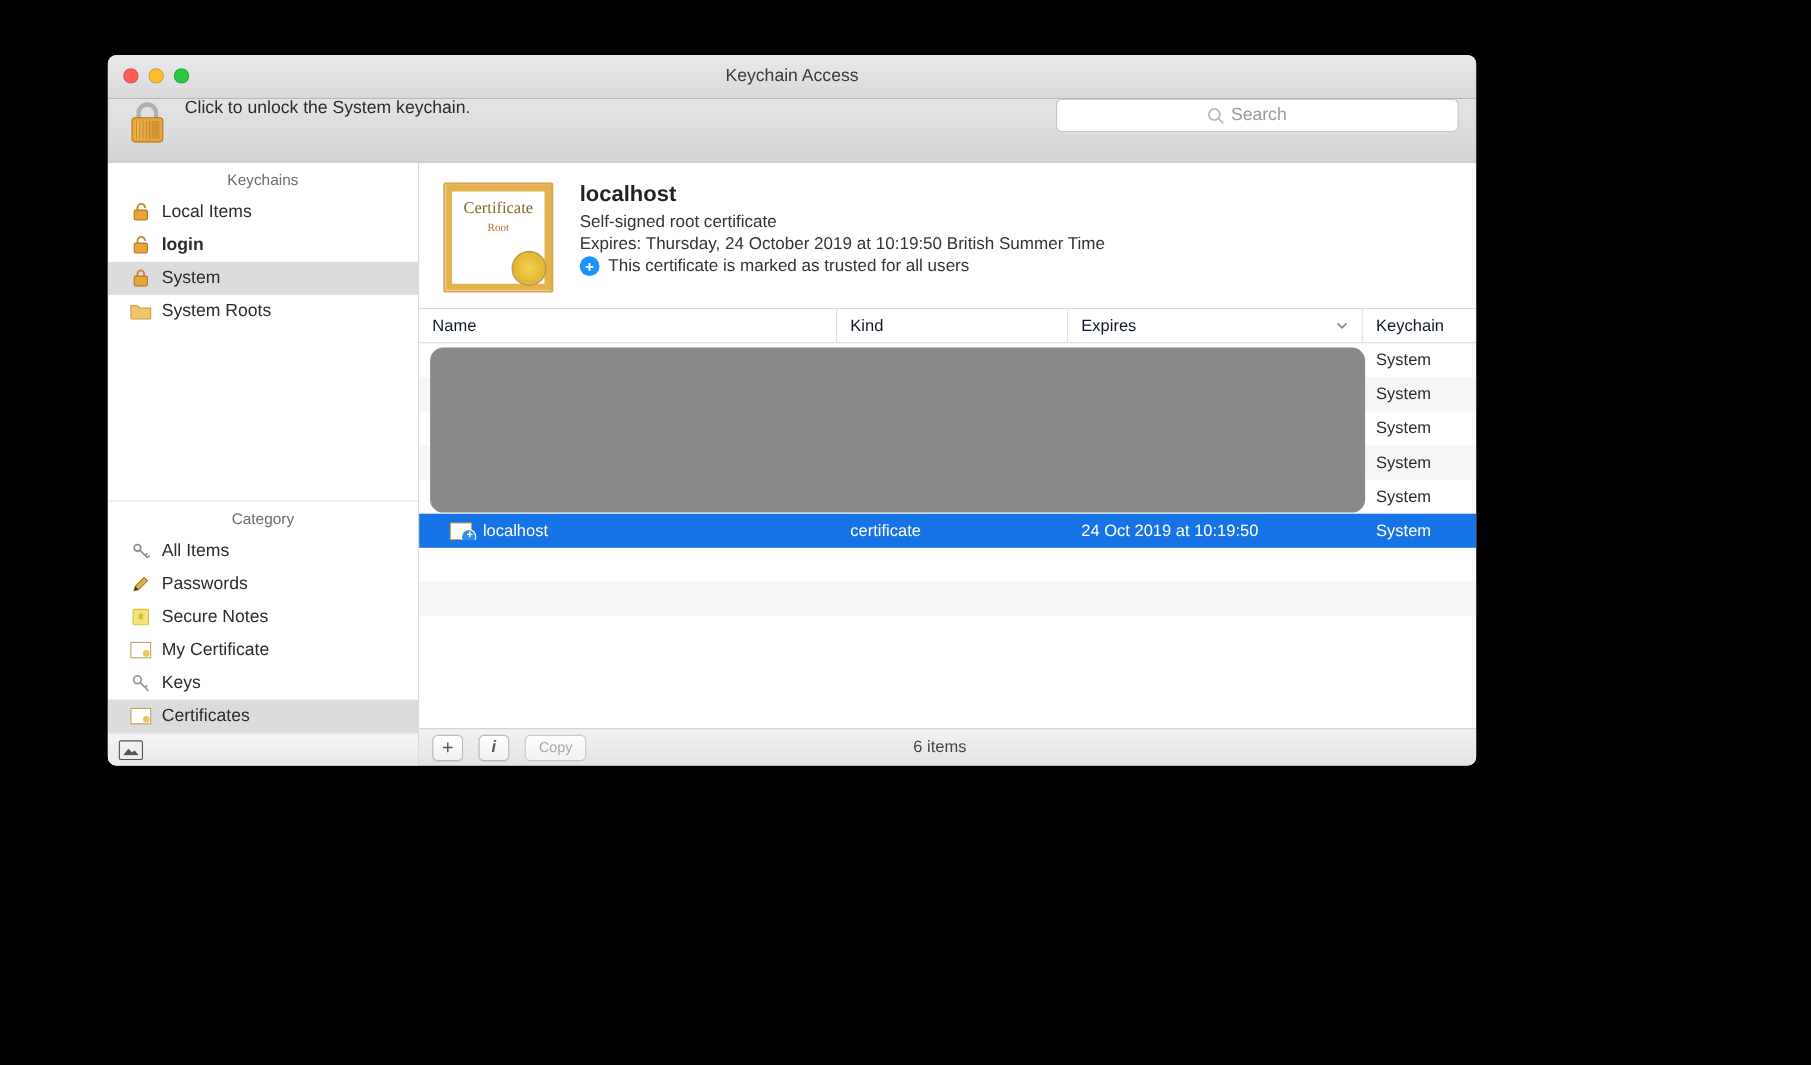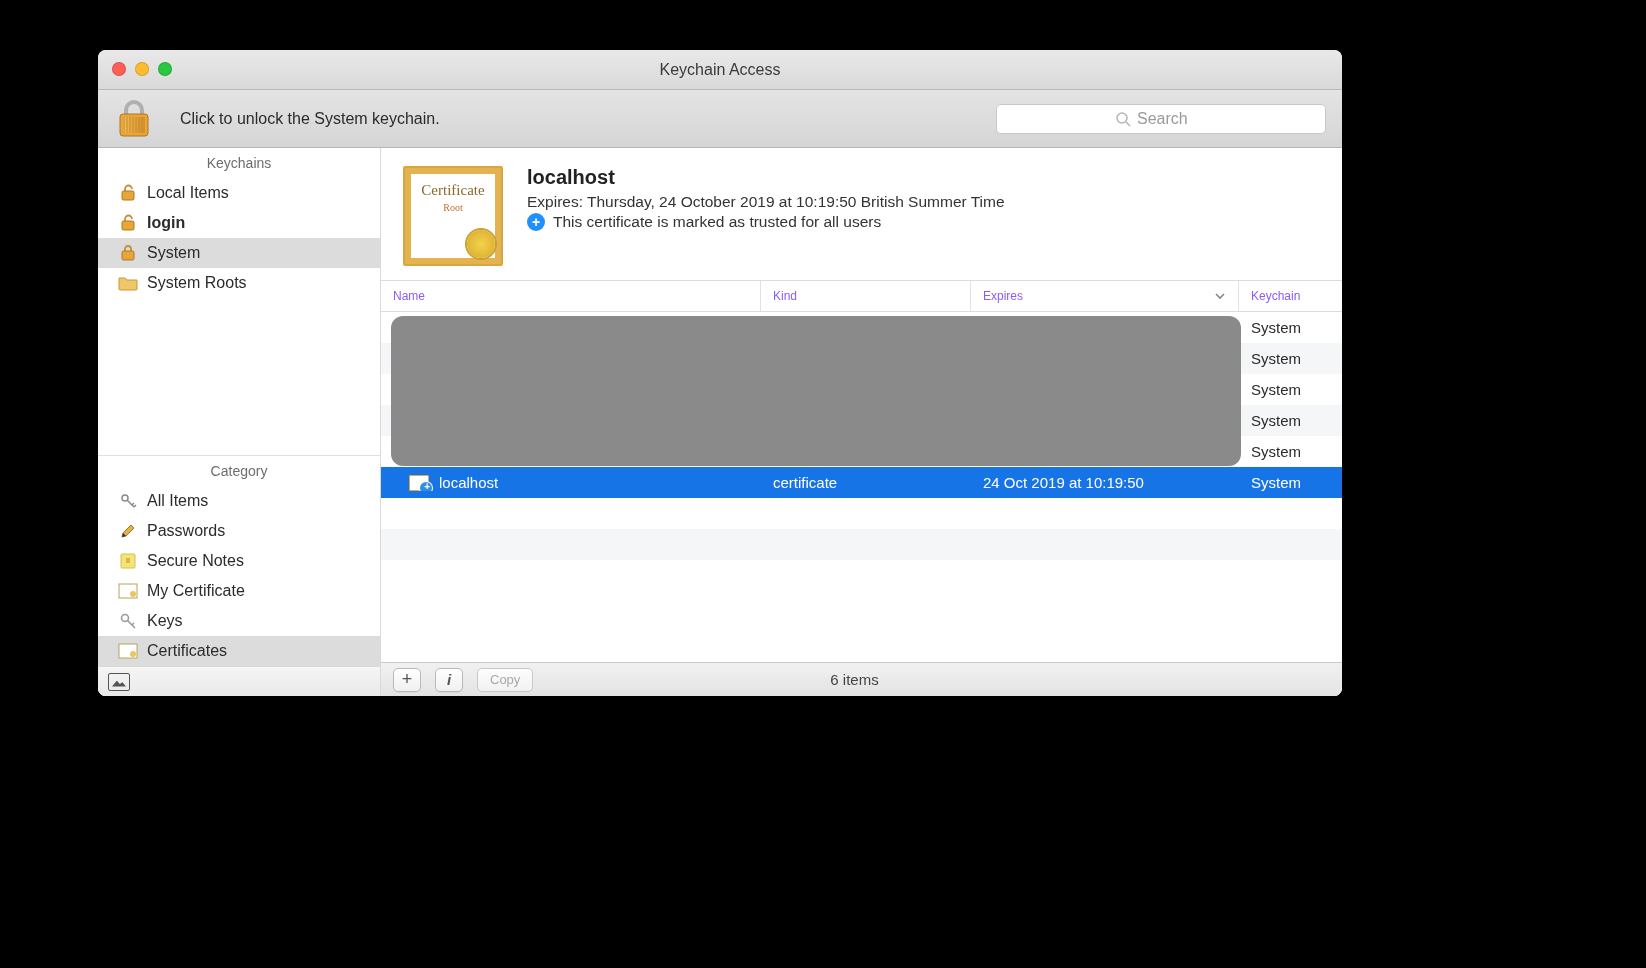--- a/index.html
+++ b/index.html
@@ -9,25 +9,25 @@
     background: #ececec; border-radius: 8px; box-shadow: 0 30px 70px rgba(0,0,0,.6), 0 0 0 1px rgba(0,0,0,.25);
     display: flex; flex-direction: column; overflow: hidden;
   }
   
   .titlebar { height: 40px; background: linear-gradient(#e9e9e9,#d9d9d9); border-bottom:1px solid #b8b8b8; display:flex; align-items:center; position:relative; }
   .traffic { position:absolute; left:14px; top:12px; display:flex; gap:9px; }
   .dot { width:14px; height:14px; border-radius:50%; border:1px solid rgba(0,0,0,.15); }
   .dot.red{background:#ff5f57}.dot.yellow{background:#febc2e}.dot.green{background:#28c840}
   .titlebar .title { width:100%; text-align:center; font-size:16px; color:#3a3a3a; font-weight:500;}
   
-  .toolbar { height:58px; background: linear-gradient(#e4e4e4,#d5d5d5); border-bottom:1px solid #b4b4b4; display:flex; align-items:center; padding:0 16px; gap:26px; }
+  .toolbar { height:58px; background: linear-gradient(#e4e4e4,#d5d5d5); border-bottom:1px solid #b4b4b4; display:flex; align-items:flex-start; padding:0 16px; gap:14px; }
   .lock-big { width:40px; height:44px; display:flex; align-items:center; justify-content:center; }
   .lock-svg { display:block; }
   .toolbar .hint { font-size:16px; color:#2b2b2b; flex:1; }
-  .search { width:330px; height:30px; background:#fff; border:1px solid #c8c8c8; border-radius:5px; display:flex; align-items:center; justify-content:center; gap:6px; color:#9a9a9a; font-size:16px;margin-left:37px; }
+  .search { width:366px; height:30px; background:#fff; border:1px solid #c8c8c8; border-radius:5px; display:flex; align-items:center; justify-content:center; gap:6px; color:#9a9a9a; font-size:16px;margin-left:37px; }
   .search svg{opacity:.6}
   .search input{border:none;outline:none;font-size:16px;background:transparent;width:70px;color:#333}
   .search input::placeholder{color:#9a9a9a}
   
   .body { flex:1; display:flex; min-height:0; background:#fff;}
   .sidebar { width:283px; border-right:1px solid #d9d9d9; background:#fff; display:flex; flex-direction:column; }
   .side-header { text-align:center; font-size:14px; color:#6d6d6d; padding:7px 0; }
   .side-sep { height:1px; background:#e0e0e0; margin:6px 0 0 0;}
   .side-list { }
   .side-item { display:flex; align-items:center; gap:9px; padding:5px 10px 5px 20px; font-size:16px; color:#2b2b2b; cursor:default; }
@@ -44,21 +44,21 @@
   .cert-thumb{width:100px;height:100px;border:2px solid #d9a441;background:#fff;border-radius:2px;position:relative;flex-shrink:0;box-shadow:inset 0 0 0 6px #e2b34f}
   .cert-thumb .ctext{position:absolute;top:14px;left:0;right:0;text-align:center;font-family:cursive;font-size:15px;color:#8a6a2a}
   .cert-thumb .ctext2{position:absolute;top:34px;left:0;right:0;text-align:center;font-family:cursive;font-size:10px;color:#c07030}
   .cert-thumb .seal{position:absolute;right:6px;bottom:6px;width:28px;height:28px;background:radial-gradient(circle,#f2d24b,#d8a92a);border-radius:50%;box-shadow:0 0 0 2px #caa033}
   .cert-thumb .seal:after{content:"";position:absolute;inset:-4px;border-radius:50%;background:repeating-conic-gradient(#d8a92a 0 10deg,#f2d24b 10deg 20deg);z-index:-1}
   .detail .info .name{font-size:20px;font-weight:700;color:#222;margin-bottom:4px}
   .detail .info .line{font-size:15.5px;color:#333;margin-bottom:2px}
   .trust-line{display:flex;align-items:center;gap:8px;color:#333;font-size:15.5px}
   .trust-line .badge{width:18px;height:18px;background:#1e90ff;border-radius:50%;display:flex;align-items:center;justify-content:center;color:#fff;font-weight:900;font-size:14px}
   
-  .thead{display:flex;border-top:1px solid #dcdcdc;border-bottom:1px solid #dcdcdc;background:#fff;height:32px;align-items:stretch;font-size:12px;color:#8b5cf6}
+  .thead{display:flex;border-top:1px solid #dcdcdc;border-bottom:1px solid #dcdcdc;background:#fff;height:32px;align-items:stretch;font-size:15px;color:#0f172a}
   .th{display:flex;align-items:center;padding:0 12px;border-right:1px solid #e1e1e1;cursor:default}
   .th.sort{justify-content:space-between}
   .th.sort svg{opacity:.7}
   .tbody{flex:1;position:relative;overflow:hidden}
   .row{display:flex;height:31px;align-items:center;font-size:15px;color:#2b2b2b}
   .row:nth-child(even){background:#f4f6f8}
   .row.selected{background:#1774e6;color:#fff}
   .cell{padding:0 12px;overflow:hidden;text-overflow:ellipsis;white-space:nowrap}
   .cell.name{display:flex;align-items:center;gap:10px;padding-left:28px}
   .redact{position:absolute;left:10px;top:4px;width:850px;height:150px;background:#8a8a8a;border-radius:12px}
@@ -225,20 +225,21 @@
 
     <div class="main">
       <div class="detail">
         <div class="cert-thumb">
           <div class="ctext">Certificate</div>
           <div class="ctext2">Root</div>
           <div class="seal"></div>
         </div>
         <div class="info">
           <div class="name">localhost</div>
+          <div class="line">Self-signed root certificate</div>
           <div class="line">Expires: Thursday, 24 October 2019 at 10:19:50 British Summer Time</div>
           <div class="trust-line">
             <span class="badge">+</span>
             <span>This certificate is marked as trusted for all users</span>
           </div>
         </div>
       </div>
 
       <div class="thead">
         <div class="th c-name">

